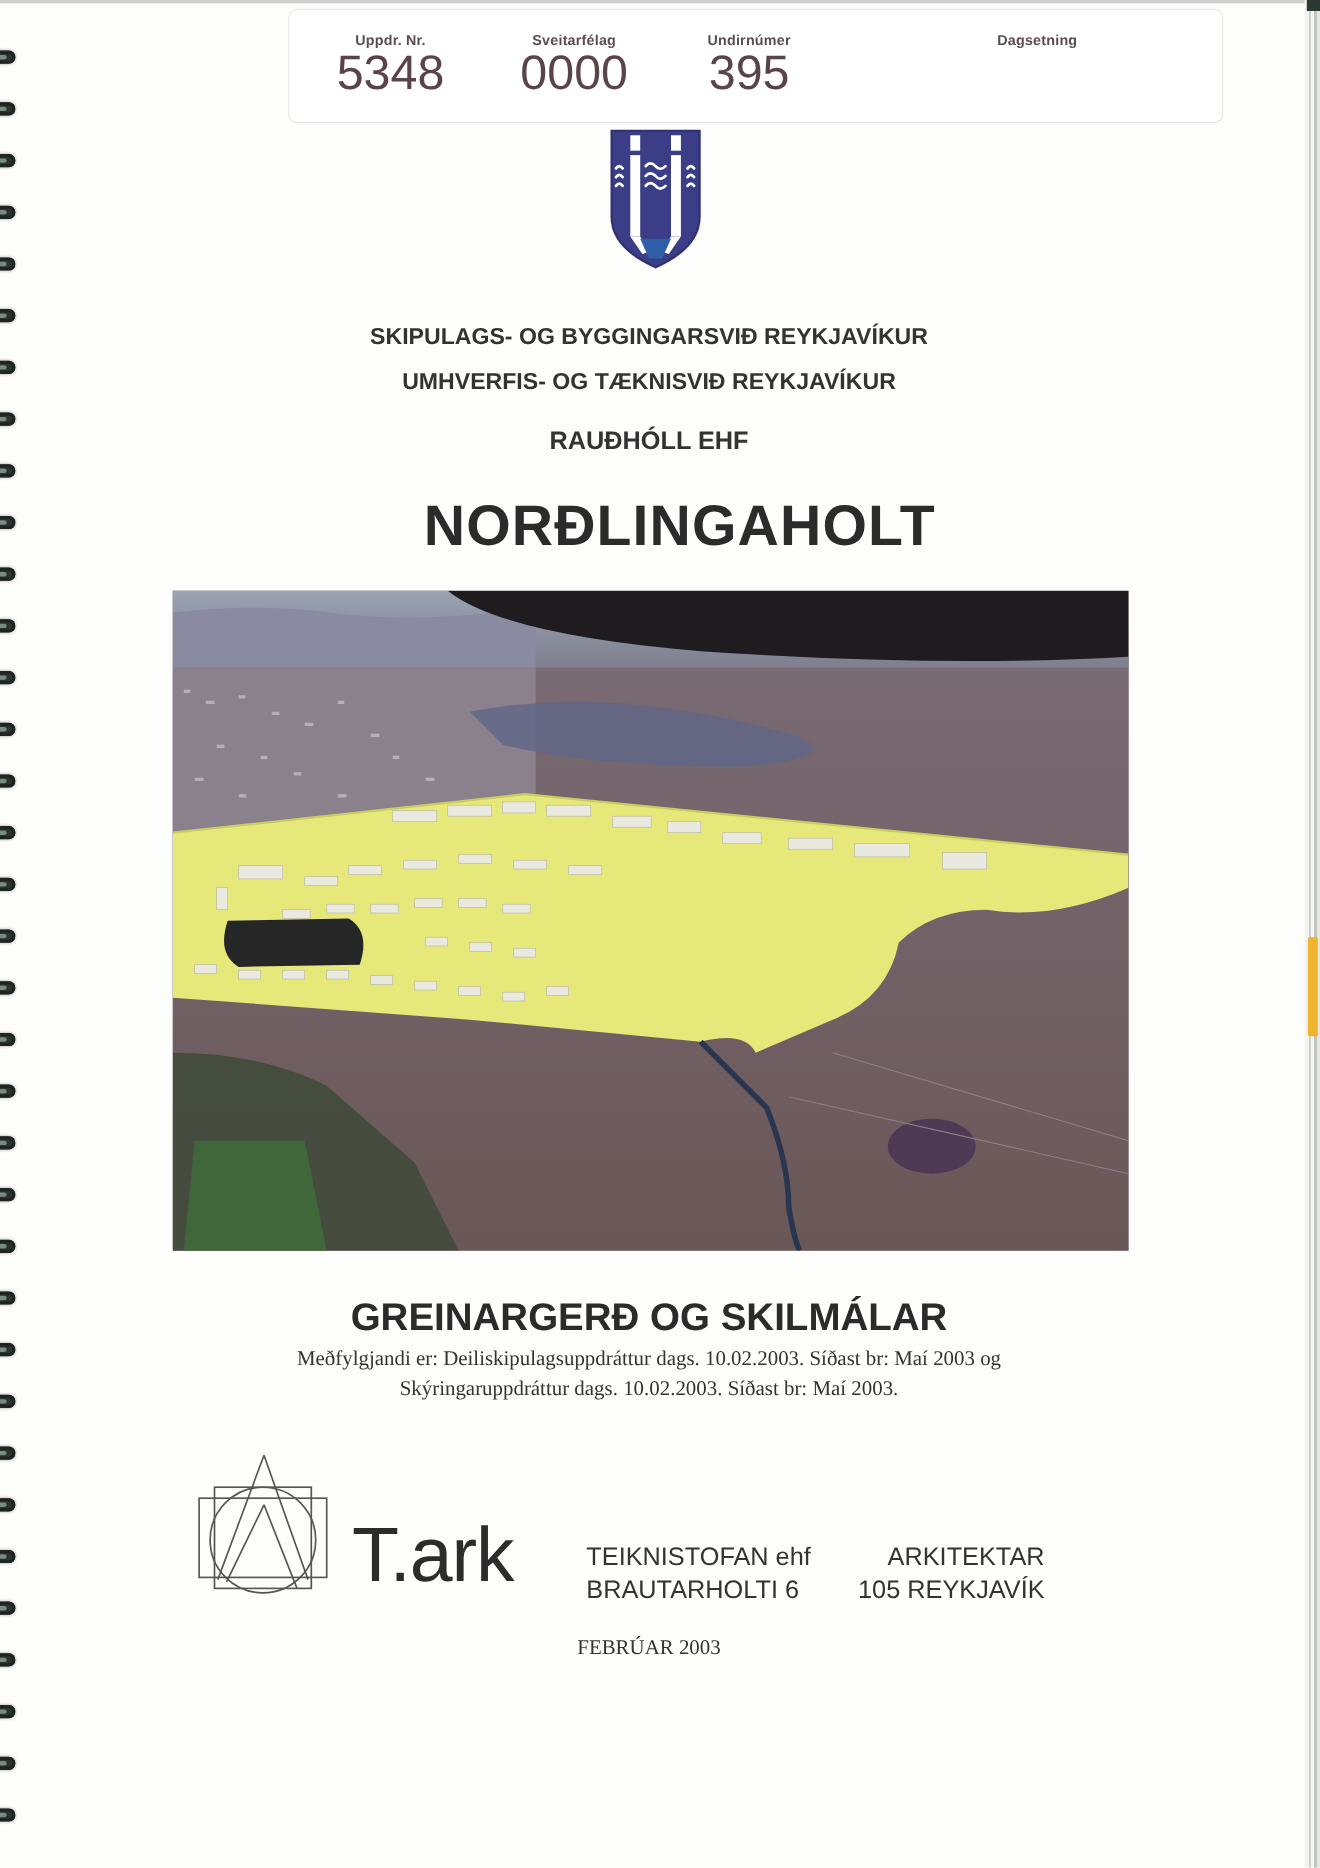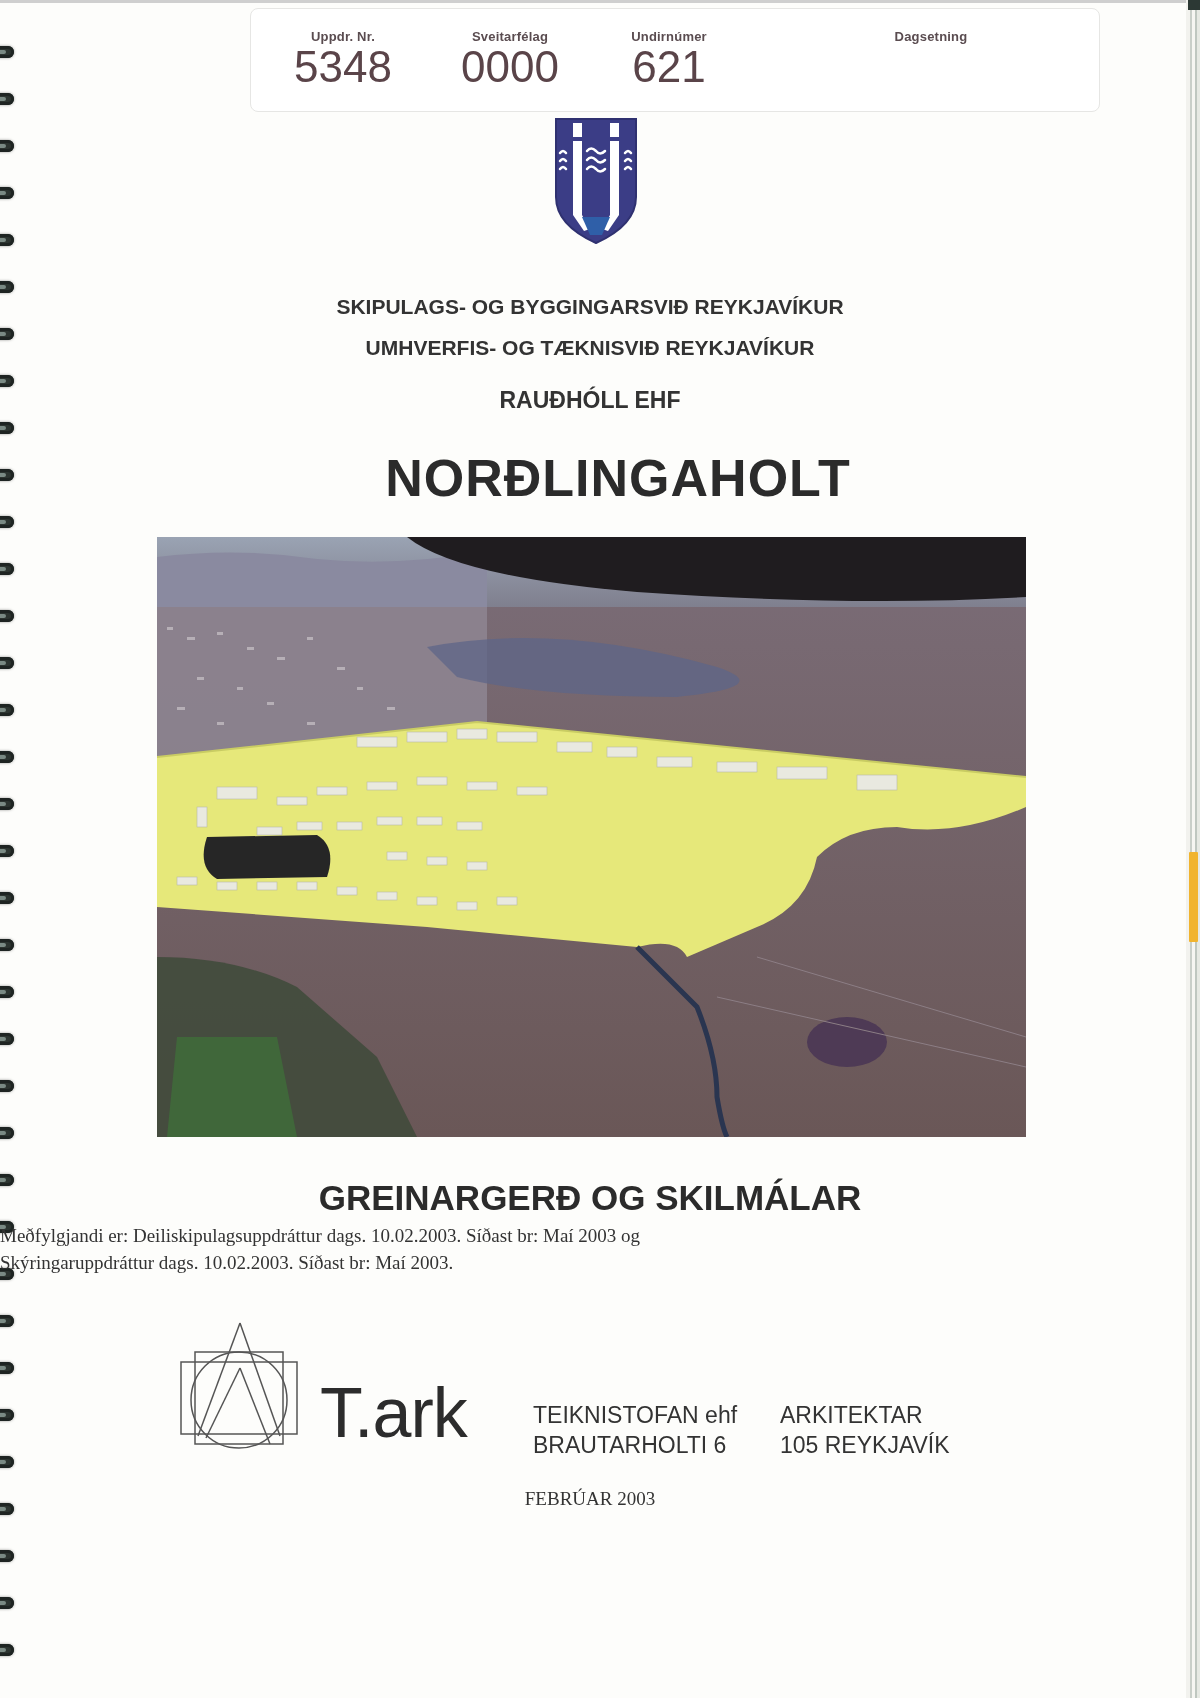--- a/index.html
+++ b/index.html
@@ -16,45 +16,45 @@
     border-radius: 6px; background: #2c3430;
     box-shadow: inset 0 0 0 3px #1e2422, 0 0 3px rgba(0,0,0,.4);
   }
   .ring::after { content: ""; position: absolute; left: 6px; top: 4px; width: 8px; height: 4px; background: #7a8a84; border-radius: 2px; }
   .right-edge { position: absolute; top: 0; right: 0; width: 14px; height: 1698px;
     background: linear-gradient(to right, #f2f2ee 0 4px, #c9cfc9 4px 6px, #f6f6f2 6px 9px, #bfc7c0 9px 11px, #e6e9e3 11px); }
   .right-tab { position: absolute; right: 2px; top: 852px; width: 9px; height: 90px; background: #f1b42e; border-radius: 1px; }
   .right-top-block { position: absolute; right: 0; top: 0; width: 12px; height: 10px; background: #2c3834; }
 
   .header-box {
-    position: absolute; left: 250px; top: 8px; width: 848px; height: 102px;
+    position: absolute; left: 262px; top: 8px; width: 848px; height: 102px;
     border: 1px solid #e6e6e4; border-radius: 8px; background: #fff;
   }
   .hcell { position: absolute; top: 20px; text-align: center; }
   .hcell .lbl { font-size: 13px; font-weight: bold; color: #5a4c50; display: block; letter-spacing: 0.2px; }
   .hcell .val { font-size: 44px; font-weight: normal; color: #5a4449; display: block; line-height: 44px; margin-top: 1px; }
 
   .crest { position: absolute; left: 554px; top: 117px; width: 84px; height: 128px; }
 
   .org-line { position: absolute; left: 0; width: 1180px; text-align: center; font-weight: bold; color: #333; }
   .org1 { top: 295px; font-size: 21px; }
   .org2 { top: 336px; font-size: 21px; }
   .org3 { top: 387px; font-size: 23px; }
   .title { position: absolute; left: 4px; width: 1180px; top: 448px; text-align: center; font-size: 52px; font-weight: bold; color: #2b2b2b; letter-spacing: 1px; margin-left: 24px; }
 
   .aerial { position: absolute; left: 157px; top: 537px; width: 869px; height: 600px; overflow: hidden; background: #6b5a5c; }
 
   .subtitle { position: absolute; left: 0; width: 1180px; top: 1178px; text-align: center; font-size: 35px; font-weight: bold; color: #2b2b2b; }
-  .desc { position: absolute; left: 0; width: 1180px; top: 1222px; font-family: "Liberation Serif", serif; font-size: 19px; line-height: 27px; color: #333; }
+  .desc { position: absolute; left: 0; width: 1180px; top: 1222px; text-align: center; font-family: "Liberation Serif", serif; font-size: 19px; line-height: 27px; color: #333; }
 
   .tark-logo { position: absolute; left: 178px; top: 1318px; width: 122px; height: 140px; }
   .tark-name { position: absolute; left: 320px; top: 1378px; font-size: 70px; color: #2c2c2c; line-height: 70px; letter-spacing: -1px; }
   .tark-addr { position: absolute; top: 1400px; font-size: 23px; line-height: 30px; color: #333; }
   .tark-addr.a1 { left: 533px; }
-  .tark-addr.a2 { left: 780px; text-align: left; }
+  .tark-addr.a2 { left: 780px; text-align: right; }
 
   .date-block { position: absolute; left: 0; width: 1180px; top: 1487px; text-align: center; font-size: 19px; line-height: 23px; color: #333; font-family: Liberation Serif, serif; }
 </style>
 </head>
 <body>
 
 <div class="page-edge-top"></div>
 
 <div class="spiral" id="spiral">
     <div class="ring" style="top: 46px;"></div>
@@ -102,21 +102,21 @@
   <div class="hcell" style="left:17px; width:150px;">
     <span class="lbl">Uppdr. Nr.</span>
     <span class="val">5348</span>
   </div>
   <div class="hcell" style="left:184px; width:150px;">
     <span class="lbl">Sveitarfélag</span>
     <span class="val">0000</span>
   </div>
   <div class="hcell" style="left:358px; width:120px;">
     <span class="lbl">Undirnúmer</span>
-    <span class="val">621</span>
+    <span class="val">395</span>
   </div>
   <div class="hcell" style="left:560px; width:240px;">
     <span class="lbl">Dagsetning</span>
   </div>
 </div>
 
 <svg class="crest" viewBox="0 0 84 128">
   <path d="M2 2 H82 V80 Q82 108 42 126 Q2 108 2 80 Z" fill="#3b3d86" stroke="#2f3170" stroke-width="2"></path>
   <rect x="19" y="6" width="9" height="14" fill="#fff"></rect>
   <rect x="56" y="6" width="9" height="14" fill="#fff"></rect>

